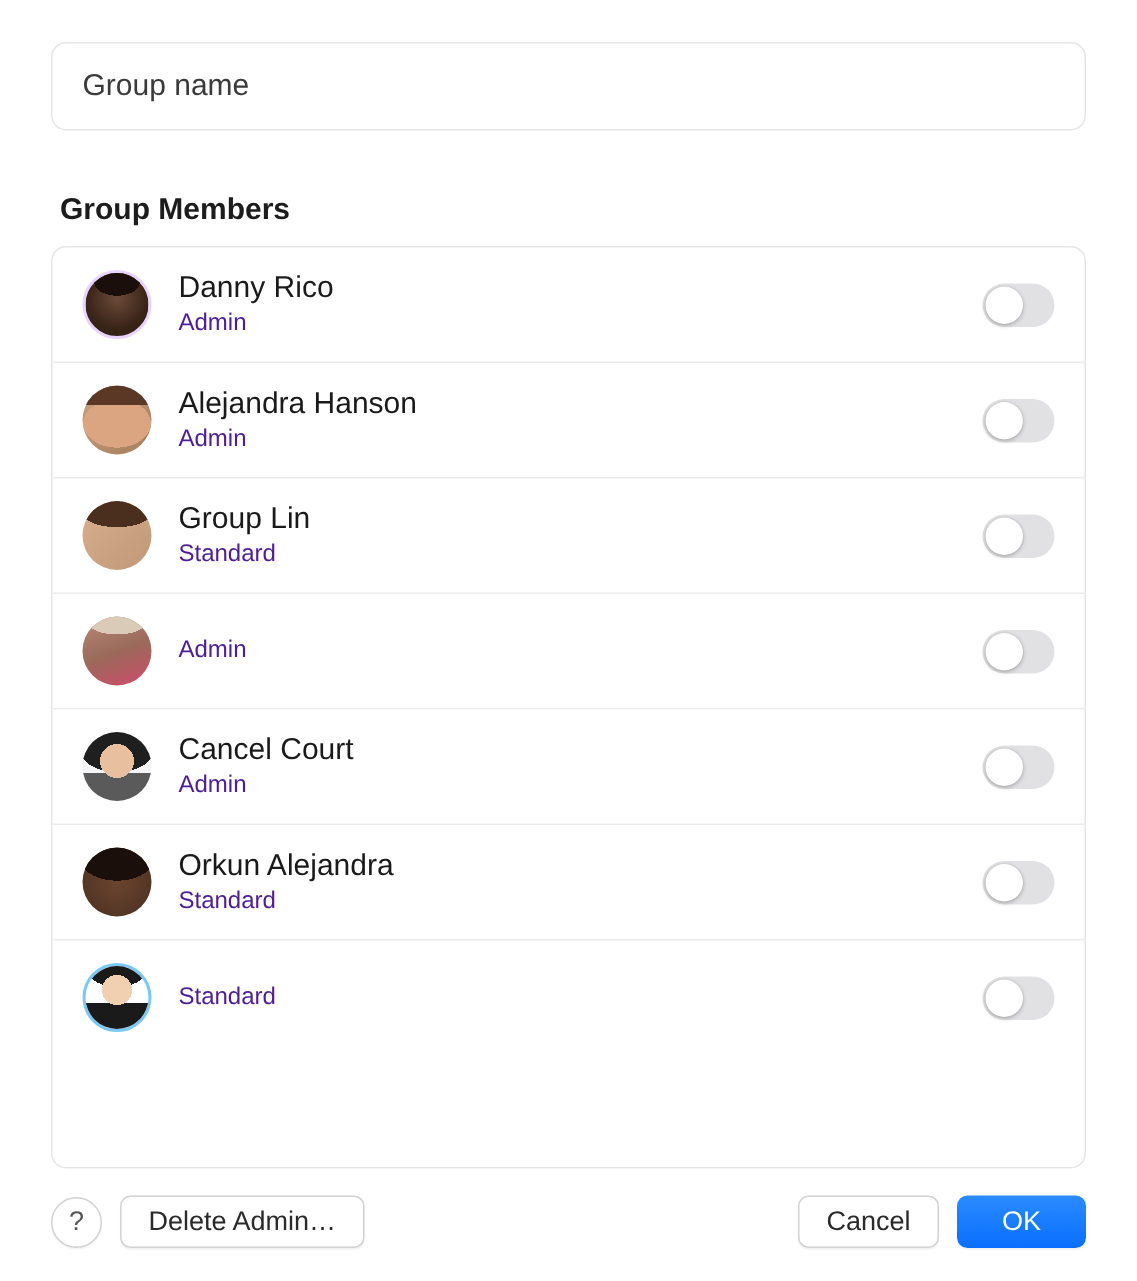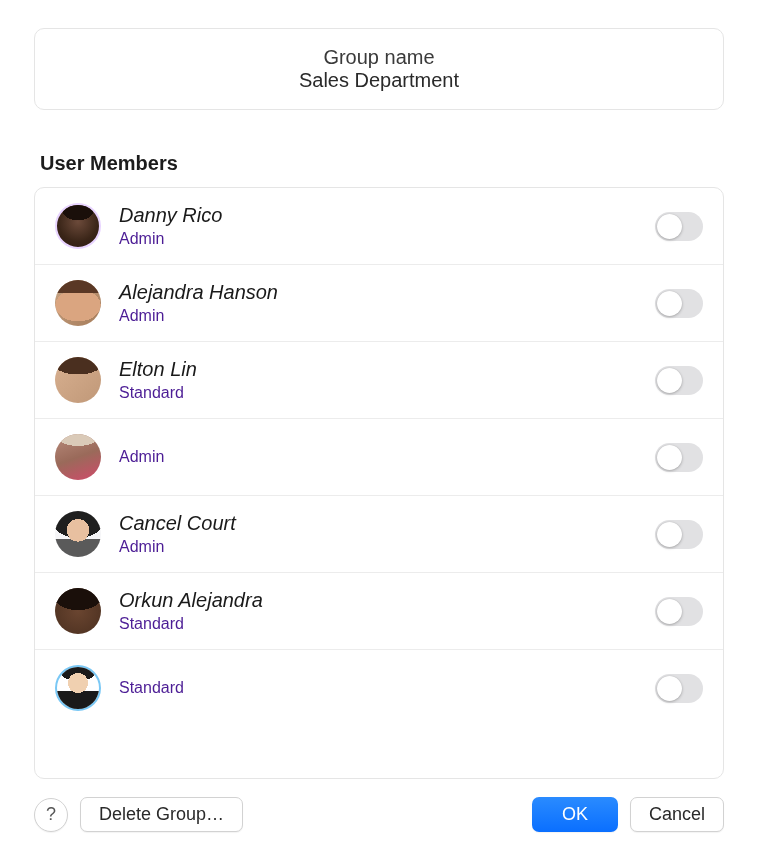--- a/index.html
+++ b/index.html
@@ -23,21 +23,20 @@
       flex-direction: column;
     }
     .group-name-row {
       display: flex;
       justify-content: space-between;
       align-items: center;
       border: 1px solid #e5e5e5;
       border-radius: 10px;
       padding: 17px 20px;
       margin-bottom: 42px;
-      flex-direction: column;
     }
     .group-name-label {
       font-size: 20px;
       color: #3a3a3a;
     }
     .group-name-value {
       font-size: 20px;
       color: #2a2a2a;
       text-align: right;
     }
@@ -79,21 +78,20 @@
     .member-info {
       flex: 1;
       display: flex;
       flex-direction: column;
       gap: 2px;
     }
     .member-name {
       font-size: 20px;
       color: #1a1a1a;
       line-height: 1.2;
-      font-style: italic;
     }
     .member-role {
       font-size: 16px;
       color: #4c1d95;
       line-height: 1.2;
     }
     .toggle {
       width: 48px;
       height: 29px;
       background: #e1e1e3;
@@ -226,24 +224,23 @@
                   linear-gradient(180deg, transparent 58%, #1a1a1a 58%);
     }
   </style>
 </head>
 <body>
 
 <div class="dialog">
 
   <div class="group-name-row">
     <span class="group-name-label">Group name</span>
-    <span class="group-name-value">Sales Department</span>
   </div>
 
-  <div class="section-header">User Members</div>
+  <div class="section-header">Group Members</div>
 
   <div class="members-box">
 
     <div class="member-row">
       <div class="avatar av-danny"></div>
       <div class="member-info">
         <span class="member-name">Danny Rico</span>
         <span class="member-role">Admin</span>
       </div>
       <div class="toggle">
@@ -258,21 +255,21 @@
         <span class="member-role">Admin</span>
       </div>
       <div class="toggle">
           <div class="knob"></div>
         </div>
     </div>
 
     <div class="member-row">
       <div class="avatar av-elton"></div>
       <div class="member-info">
-        <span class="member-name">Elton Lin</span>
+        <span class="member-name">Group Lin</span>
         <span class="member-role">Standard</span>
       </div>
       <div class="toggle">
           <div class="knob"></div>
         </div>
     </div>
 
     <div class="member-row">
       <div class="avatar av-erica"></div>
       <div class="member-info">
@@ -312,19 +309,19 @@
       </div>
       <div class="toggle">
           <div class="knob"></div>
         </div>
     </div>
 
   </div>
 
   <div class="footer">
     <button class="help-btn">?</button>
-    <button class="btn">Delete Group…</button>
+    <button class="btn">Delete Admin…</button>
     <div class="spacer"></div>
+    <button class="btn">Cancel</button>
     <button class="btn btn-primary">OK</button>
-    <button class="btn">Cancel</button>
   </div>
 
 </div>
 
 </body></html>

